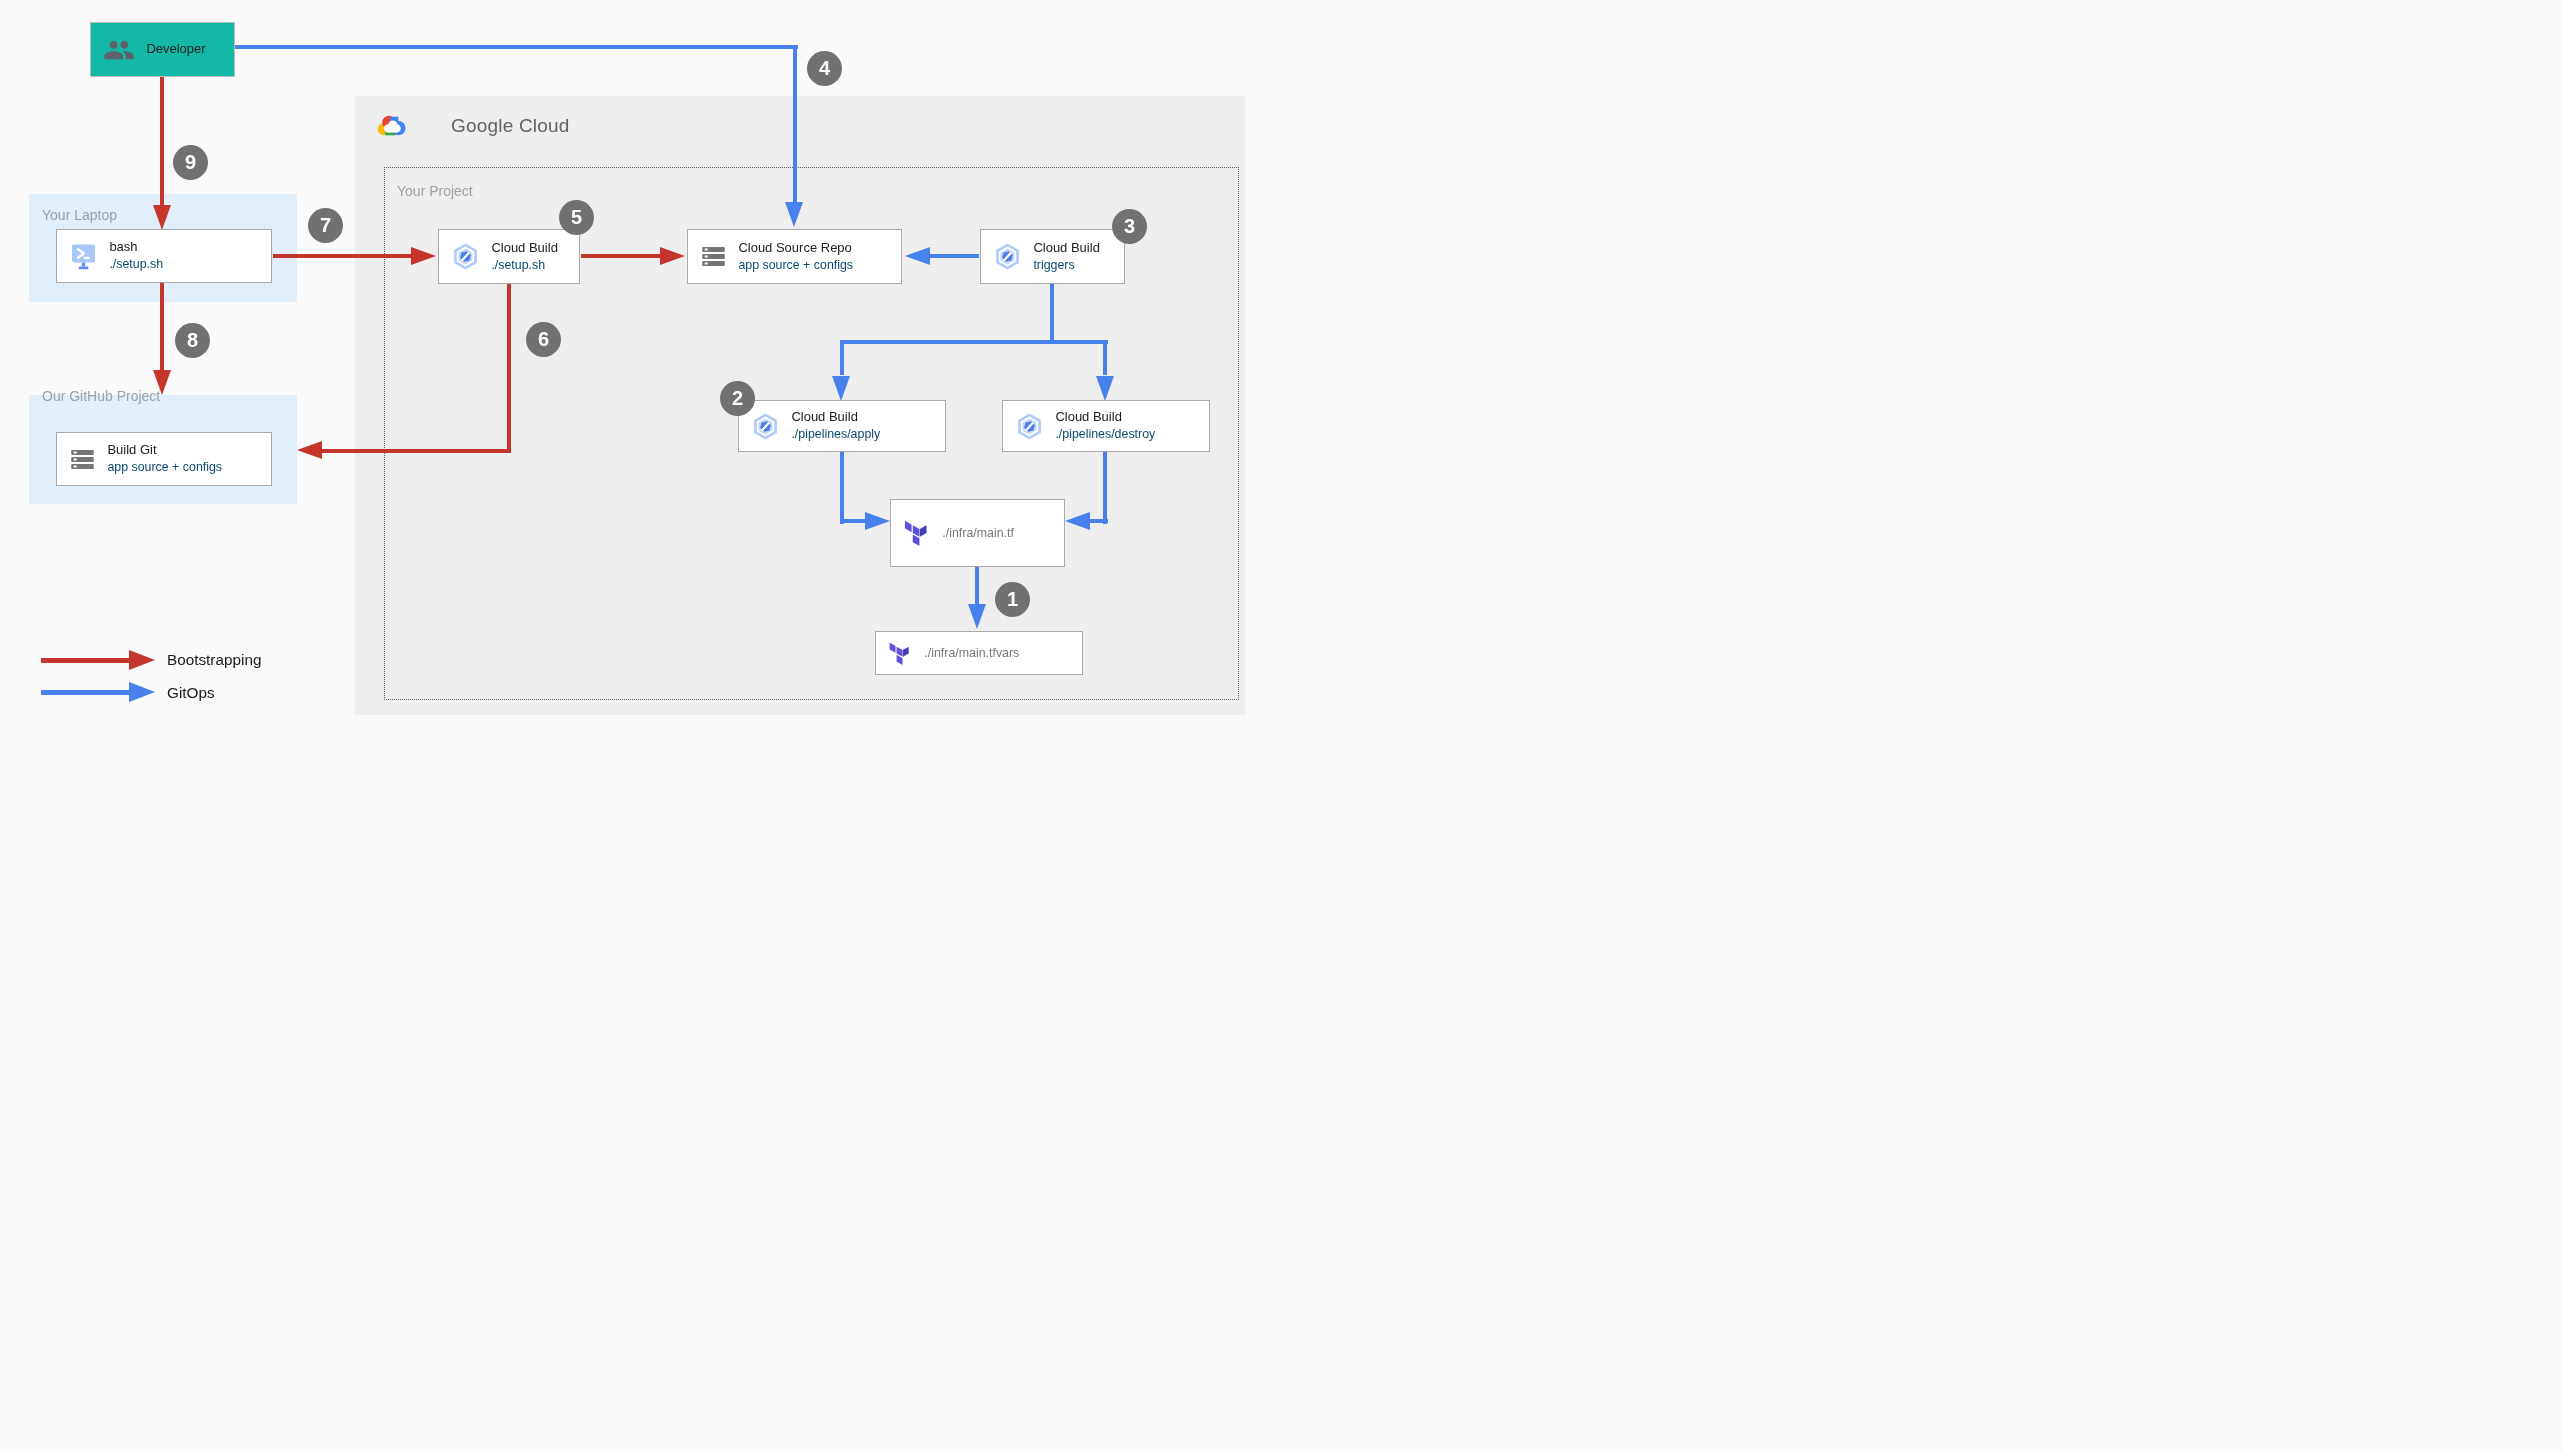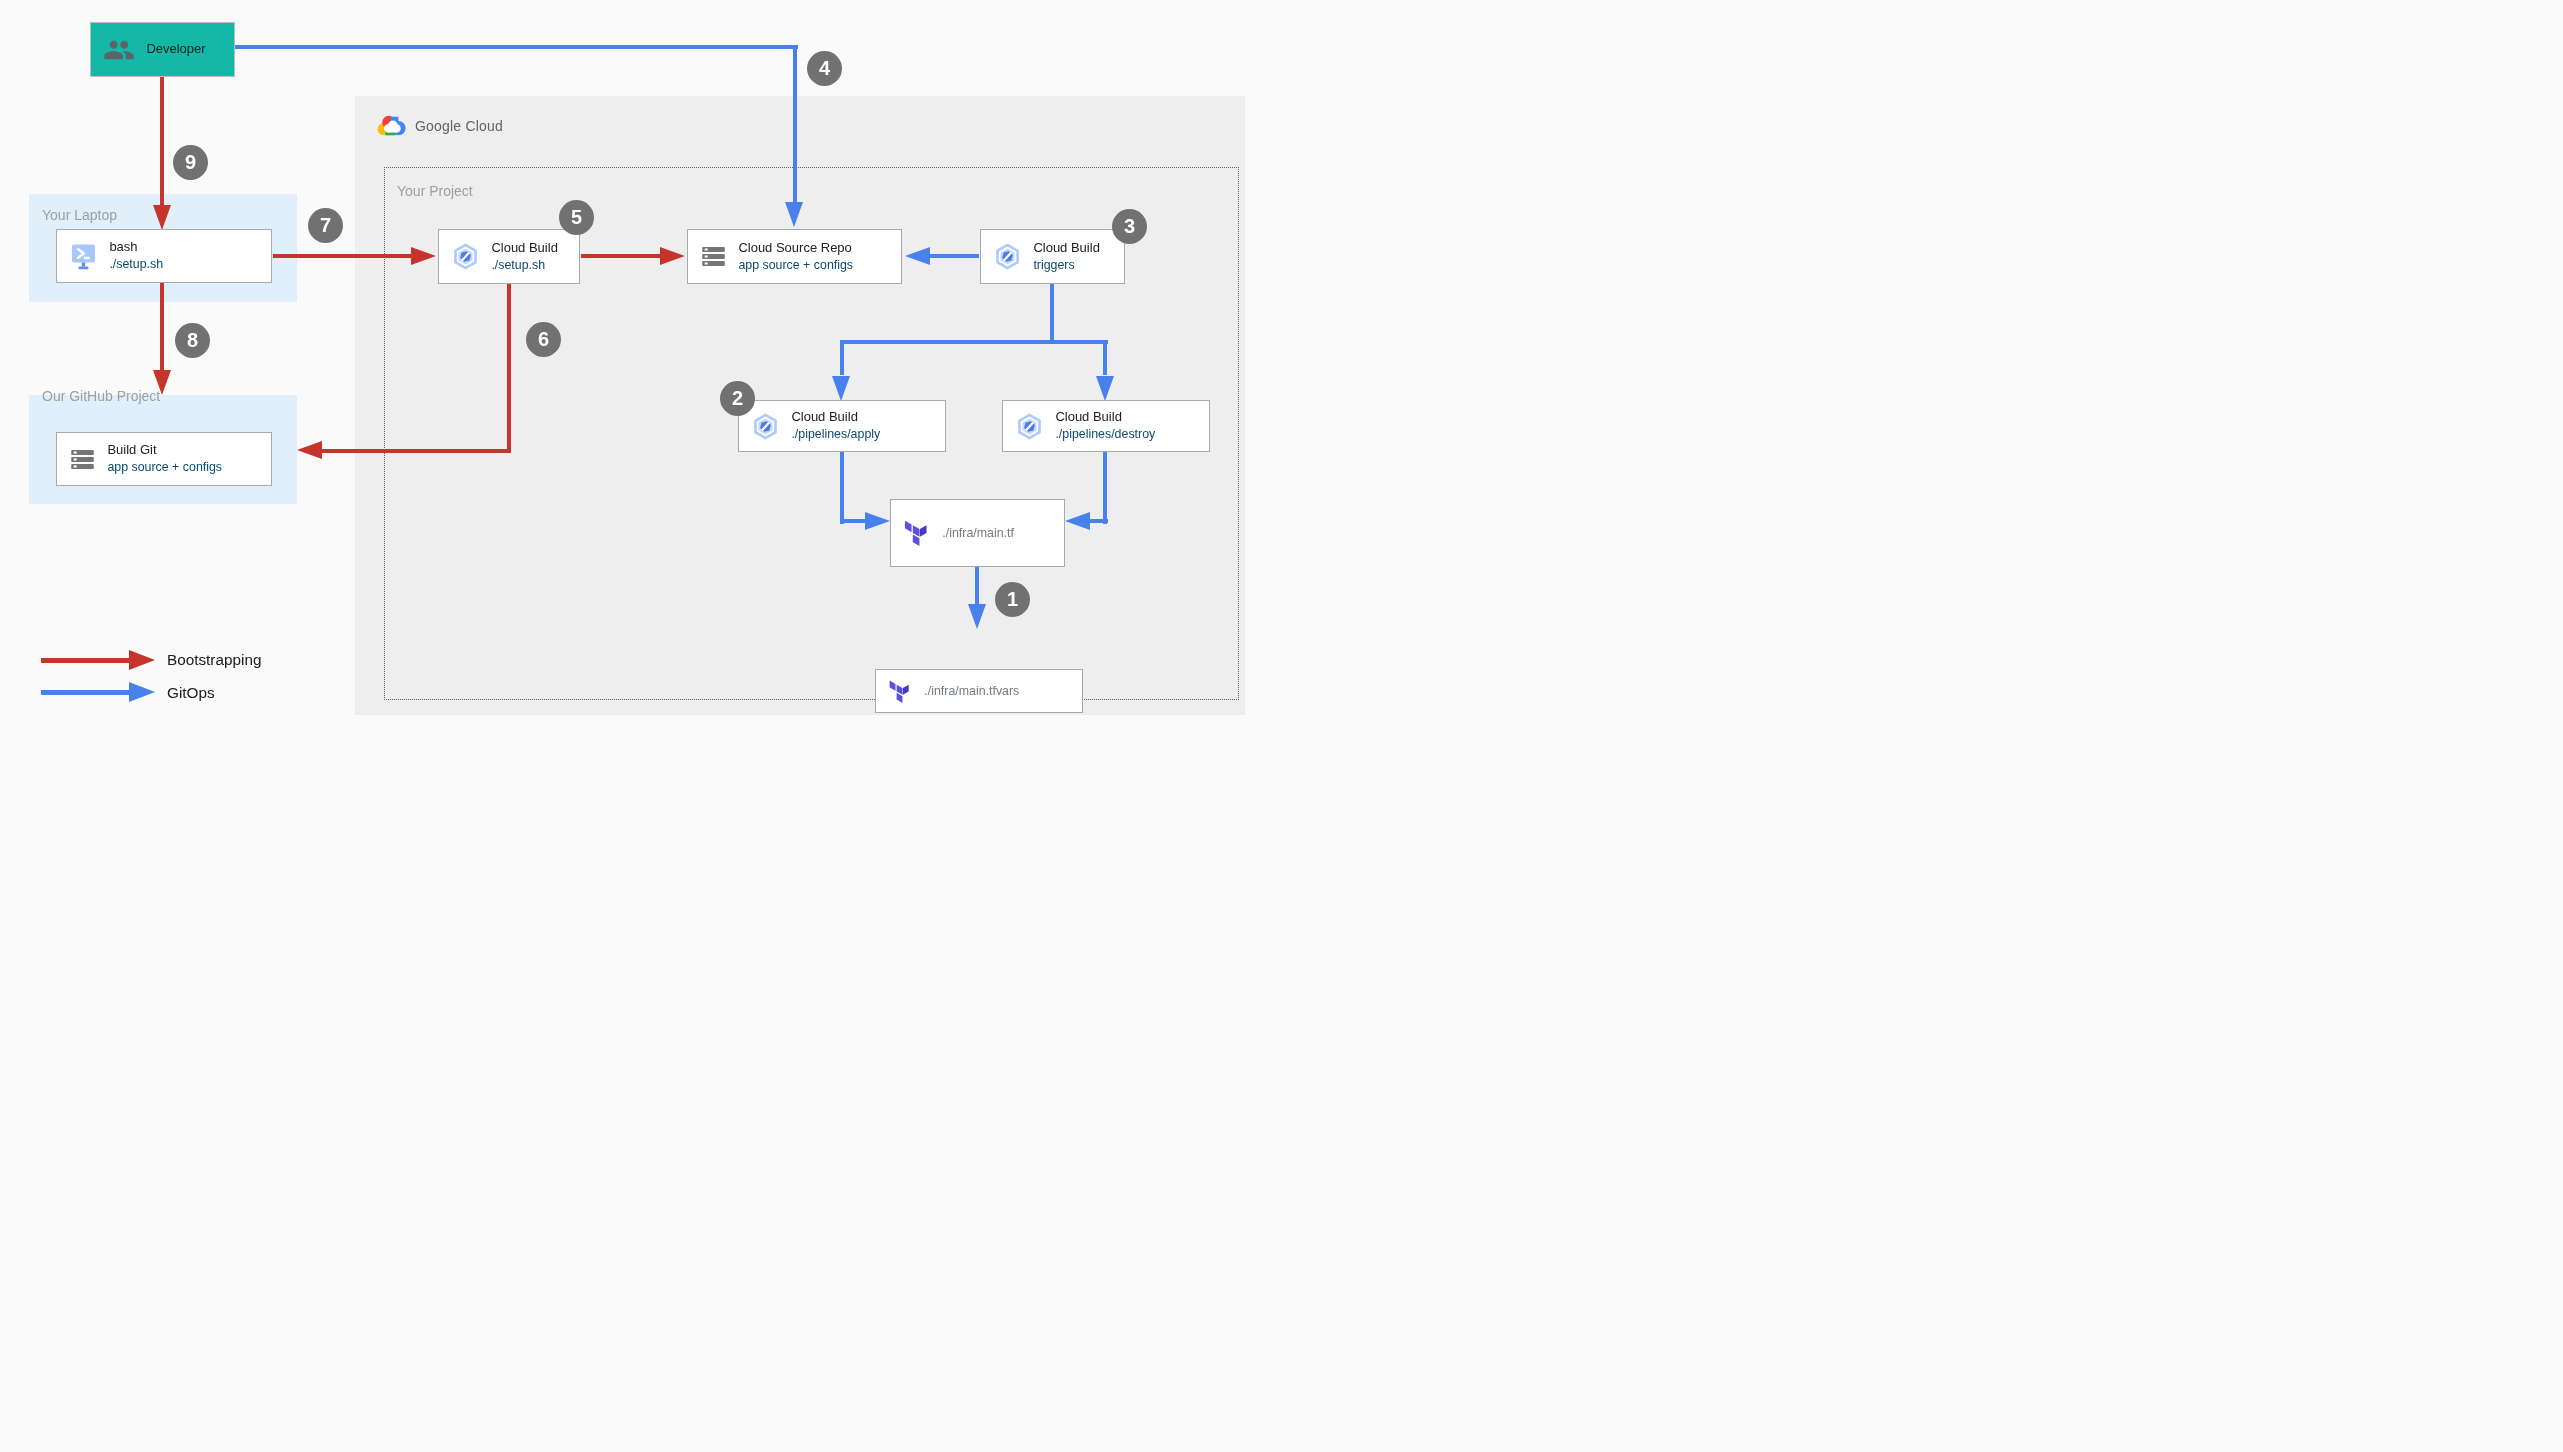--- a/index.html
+++ b/index.html
@@ -29,21 +29,21 @@
   .ah-right-red{border-top:9.5px solid transparent;border-bottom:9.5px solid transparent;border-left:25px solid #C5352C;}
   .ah-left-red{border-top:9.5px solid transparent;border-bottom:9.5px solid transparent;border-right:25px solid #C5352C;}
   .ah-down-blue{border-left:9.5px solid transparent;border-right:9.5px solid transparent;border-top:25px solid #4880EC;}
   .ah-right-blue{border-top:9.5px solid transparent;border-bottom:9.5px solid transparent;border-left:25px solid #4880EC;}
   .ah-left-blue{border-top:9.5px solid transparent;border-bottom:9.5px solid transparent;border-right:25px solid #4880EC;}
   
   .badge{position:absolute;width:35px;height:35px;border-radius:50%;background:#717171;color:#fff;
          display:flex;align-items:center;justify-content:center;font-size:20px;font-weight:bold;z-index:5;}
   
   .gc-logo{position:absolute;display:flex;align-items:center;gap:8px;z-index:3;}
-  .gc-logo-text{font-size:14px;color:#5F6368;letter-spacing:0.2px;}
+  .gc-logo-text{font-size:19px;color:#5F6368;letter-spacing:0.2px;margin-left:36px;}
   
   .legend-label{position:absolute;font-size:15.3px;color:#1A1A1A;white-space:nowrap;z-index:3;}
   .legend-line{height:5.1px;}
   .ah-leg-red{border-top:10.2px solid transparent;border-bottom:10.2px solid transparent;border-left:26px solid #C5352C;}
   .ah-leg-blue{border-top:10.2px solid transparent;border-bottom:10.2px solid transparent;border-left:26px solid #4880EC;}
 </style>
 </head>
 <body>
 
 <div id="canvas">
@@ -245,21 +245,21 @@
       <polygon points="1.8,1.6 8.2,5.3 8.2,12.7 1.8,9" fill="#5C51DE"></polygon>
       <polygon points="9.4,6 15.8,9.7 15.8,17.1 9.4,13.4" fill="#5C51DE"></polygon>
       <polygon points="22.6,6 22.6,13.4 16.2,17.1 16.2,9.7" fill="#453CBC"></polygon>
       <polygon points="9.4,14.9 15.8,18.6 15.8,26 9.4,22.3" fill="#5C51DE"></polygon>
     </svg>
     <div class="txt">
         <span class="solo">./infra/main.tf</span>
       </div>
   </div>
 
-  <div class="node" style="left:875px;top:631px;width:208px;height:44px;gap:14.6px;margin-top:38px;">
+  <div class="node" style="left:875px;top:631px;width:208px;height:44px;gap:14.6px;">
     <svg class="icon" width="22" height="25" viewBox="0 0 24 27">
       <polygon points="1.8,1.6 8.2,5.3 8.2,12.7 1.8,9" fill="#5C51DE"></polygon>
       <polygon points="9.4,6 15.8,9.7 15.8,17.1 9.4,13.4" fill="#5C51DE"></polygon>
       <polygon points="22.6,6 22.6,13.4 16.2,17.1 16.2,9.7" fill="#453CBC"></polygon>
       <polygon points="9.4,14.9 15.8,18.6 15.8,26 9.4,22.3" fill="#5C51DE"></polygon>
     </svg>
     <div class="txt">
         <span class="solo">./infra/main.tfvars</span>
       </div>
   </div>

